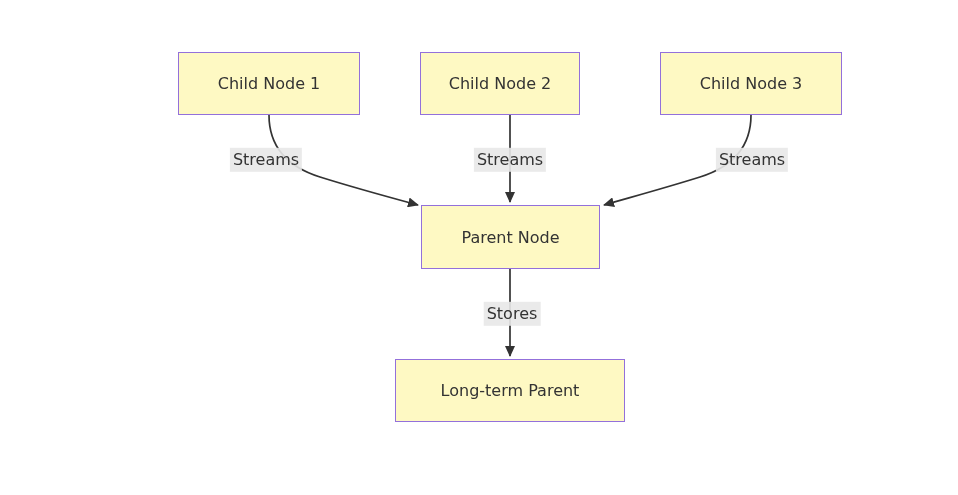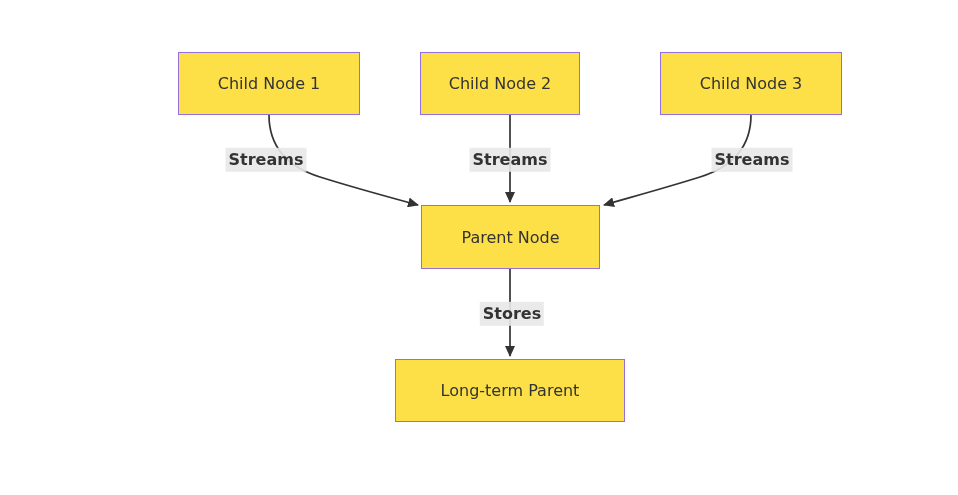--- a/index.html
+++ b/index.html
@@ -24,21 +24,21 @@
     pointer-events: none;
   }
   svg.edge-layer path.edge {
     fill: none;
     stroke: #333333;
     stroke-width: 1.7px;
   }
   .node {
     position: absolute;
     box-sizing: border-box;
-    background: #fde047;
+    background: #fef9c3;
     border: 1px solid #9370DB;
     color: #333333;
     font-size: 16px;
     display: flex;
     align-items: center;
     justify-content: center;
     text-align: center;
     white-space: nowrap;
   }
   .node-child1 { left: 178px; top: 52px;  width: 182px; height: 63px; }
@@ -48,21 +48,20 @@
   .node-storage{ left: 395px; top: 359px; width: 230px; height: 63px; }
   .edge-label {
     position: absolute;
     transform: translate(-50%, -50%);
     background: rgba(232, 232, 232, 0.9);
     color: #333333;
     font-size: 16px;
     padding: 1px 3px;
     line-height: 1.4;
     white-space: nowrap;
-    font-weight: bold;
   }
   .label-streams1 { left: 266px; top: 160px; }
   .label-streams2 { left: 510px; top: 160px; }
   .label-streams3 { left: 752px; top: 160px; }
   .label-stores   { left: 512px; top: 314px; }
 </style>
 </head>
 <body>
 
 <div class="canvas">

